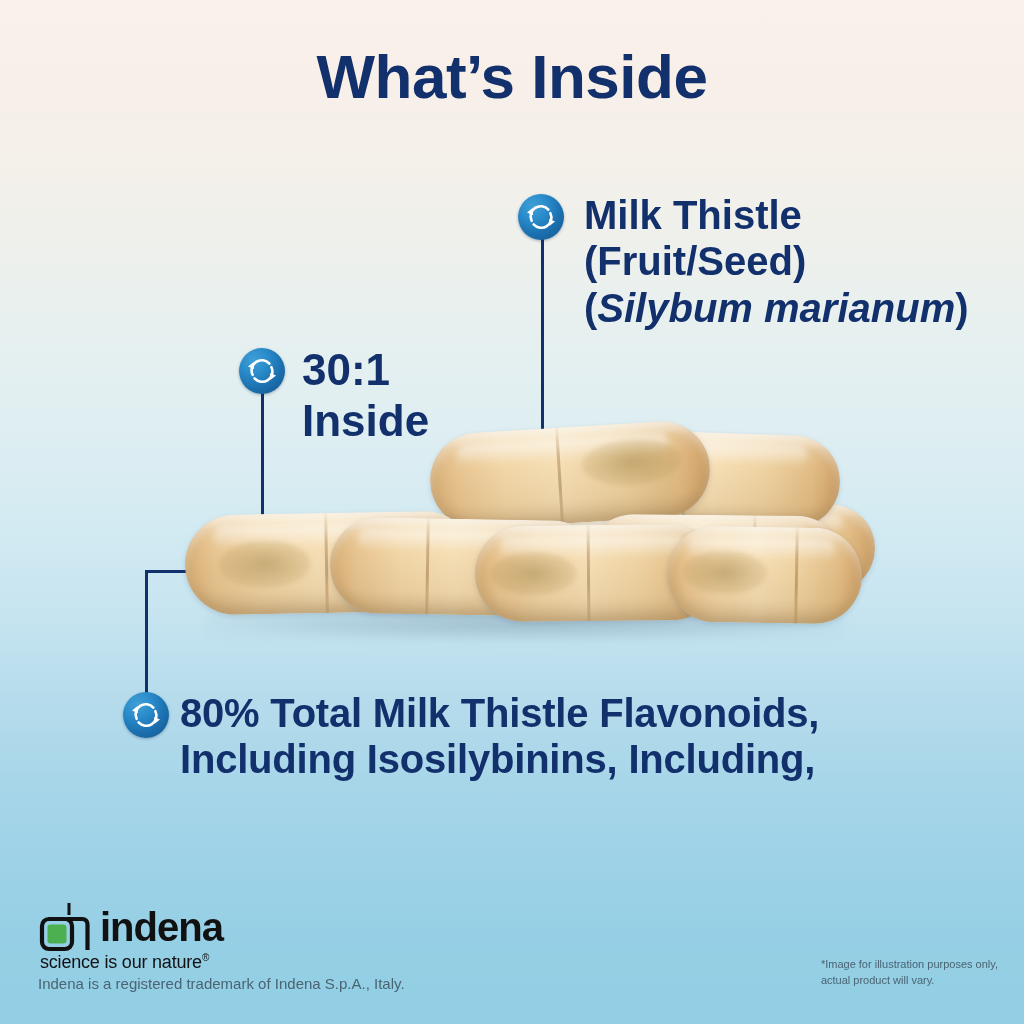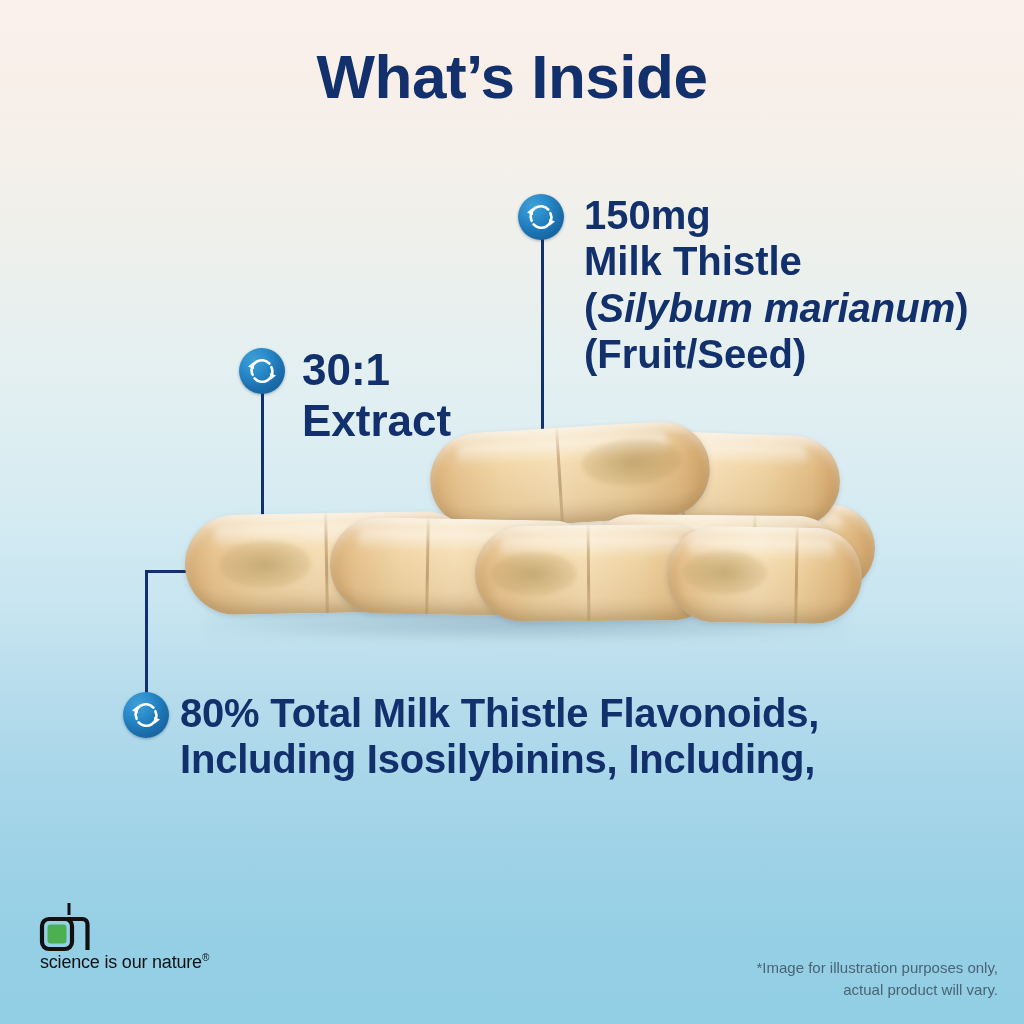--- a/index.html
+++ b/index.html
@@ -163,23 +163,22 @@
 
   #tm-note {
     position:absolute;
     left:38px; top:975px;
     font-size:15px;
     color:#4a6472;
   }
   #disclaimer {
     position:absolute;
     right:26px; top:957px;
-    font-size:15px;
+    font-size:11px;
     color:#4a6472;
-    text-align:right;
     line-height:1.45;
   }
 </style>
 </head>
 <body>
 
 <div id="stage">
 
   <div id="title">What’s Inside</div>
 
@@ -235,40 +234,39 @@
     <svg viewBox="0 0 46 46" aria-hidden="true">
       <g fill="none" stroke="#ffffff" stroke-width="2.6" stroke-linecap="round">
         <path d="M13.6 26.8 A10.2 10.2 0 0 1 30.4 15.6"></path>
         <path d="M32.4 19.2 A10.2 10.2 0 0 1 15.6 30.4"></path>
       </g>
       <path d="M14.6 13.9 L15.1 21.0 L9.0 18.6 Z" fill="#ffffff"></path>
       <path d="M31.4 32.1 L30.9 25.0 L37.0 27.4 Z" fill="#ffffff"></path>
     </svg>
   </div>
   <div class="callout-text" id="co-150">
-    <div>150mg</div>
     <div>Milk Thistle</div>
+    <div>(Fruit/Seed)</div>
     <div><span>(</span><span class="sci">Silybum marianum</span><span>)</span></div>
-    <div>(Fruit/Seed)</div>
   </div>
 
   <div class="leader" style="left:261px; top:390px; width:3px; height:157px;"></div>
   <div class="badge" style="left:239px; top:348px;">
     <svg viewBox="0 0 46 46" aria-hidden="true">
       <g fill="none" stroke="#ffffff" stroke-width="2.6" stroke-linecap="round">
         <path d="M13.6 26.8 A10.2 10.2 0 0 1 30.4 15.6"></path>
         <path d="M32.4 19.2 A10.2 10.2 0 0 1 15.6 30.4"></path>
       </g>
       <path d="M14.6 13.9 L15.1 21.0 L9.0 18.6 Z" fill="#ffffff"></path>
       <path d="M31.4 32.1 L30.9 25.0 L37.0 27.4 Z" fill="#ffffff"></path>
     </svg>
   </div>
   <div class="callout-text" id="co-301">
     <div>30:1</div>
-    <div>Extract</div>
+    <div>Inside</div>
   </div>
 
   <div class="leader" style="left:145px; top:570px; width:120px; height:3px;"></div>
   <div class="leader" style="left:145px; top:570px; width:3px; height:128px;"></div>
   <div class="badge" style="left:123px; top:692px;">
     <svg viewBox="0 0 46 46" aria-hidden="true">
       <g fill="none" stroke="#ffffff" stroke-width="2.6" stroke-linecap="round">
         <path d="M13.6 26.8 A10.2 10.2 0 0 1 30.4 15.6"></path>
         <path d="M32.4 19.2 A10.2 10.2 0 0 1 15.6 30.4"></path>
       </g>
@@ -281,22 +279,24 @@
     <div>Including Isosilybinins, Including,</div>
   </div>
 
   <div id="logo">
     <svg id="logo-mark" viewBox="0 0 62 56">
       <rect x="29.5" y="1" width="3" height="12" fill="#111"></rect>
       <path d="M30.5 17 h14 a5 5 0 0 1 5 5 v24" fill="none" stroke="#111" stroke-width="4.2" stroke-linecap="square"></path>
       <rect x="4" y="17" width="30" height="30" rx="7" ry="7" fill="none" stroke="#111" stroke-width="4.2"></rect>
       <rect x="9.5" y="22.5" width="19" height="19" rx="3" ry="3" fill="#4caf50"></rect>
     </svg>
+    <div id="logo-word">indena</div>
     <div id="logo-tag"><span>science is our nature</span><sup>®</sup></div>
   </div>
 
+  <div id="tm-note">Indena is a registered trademark of Indena S.p.A., Italy.</div>
 
   <div id="disclaimer">
     <div>*Image for illustration purposes only,</div>
     <div>actual product will vary.</div>
   </div>
 
 </div>
 
 </body></html>

